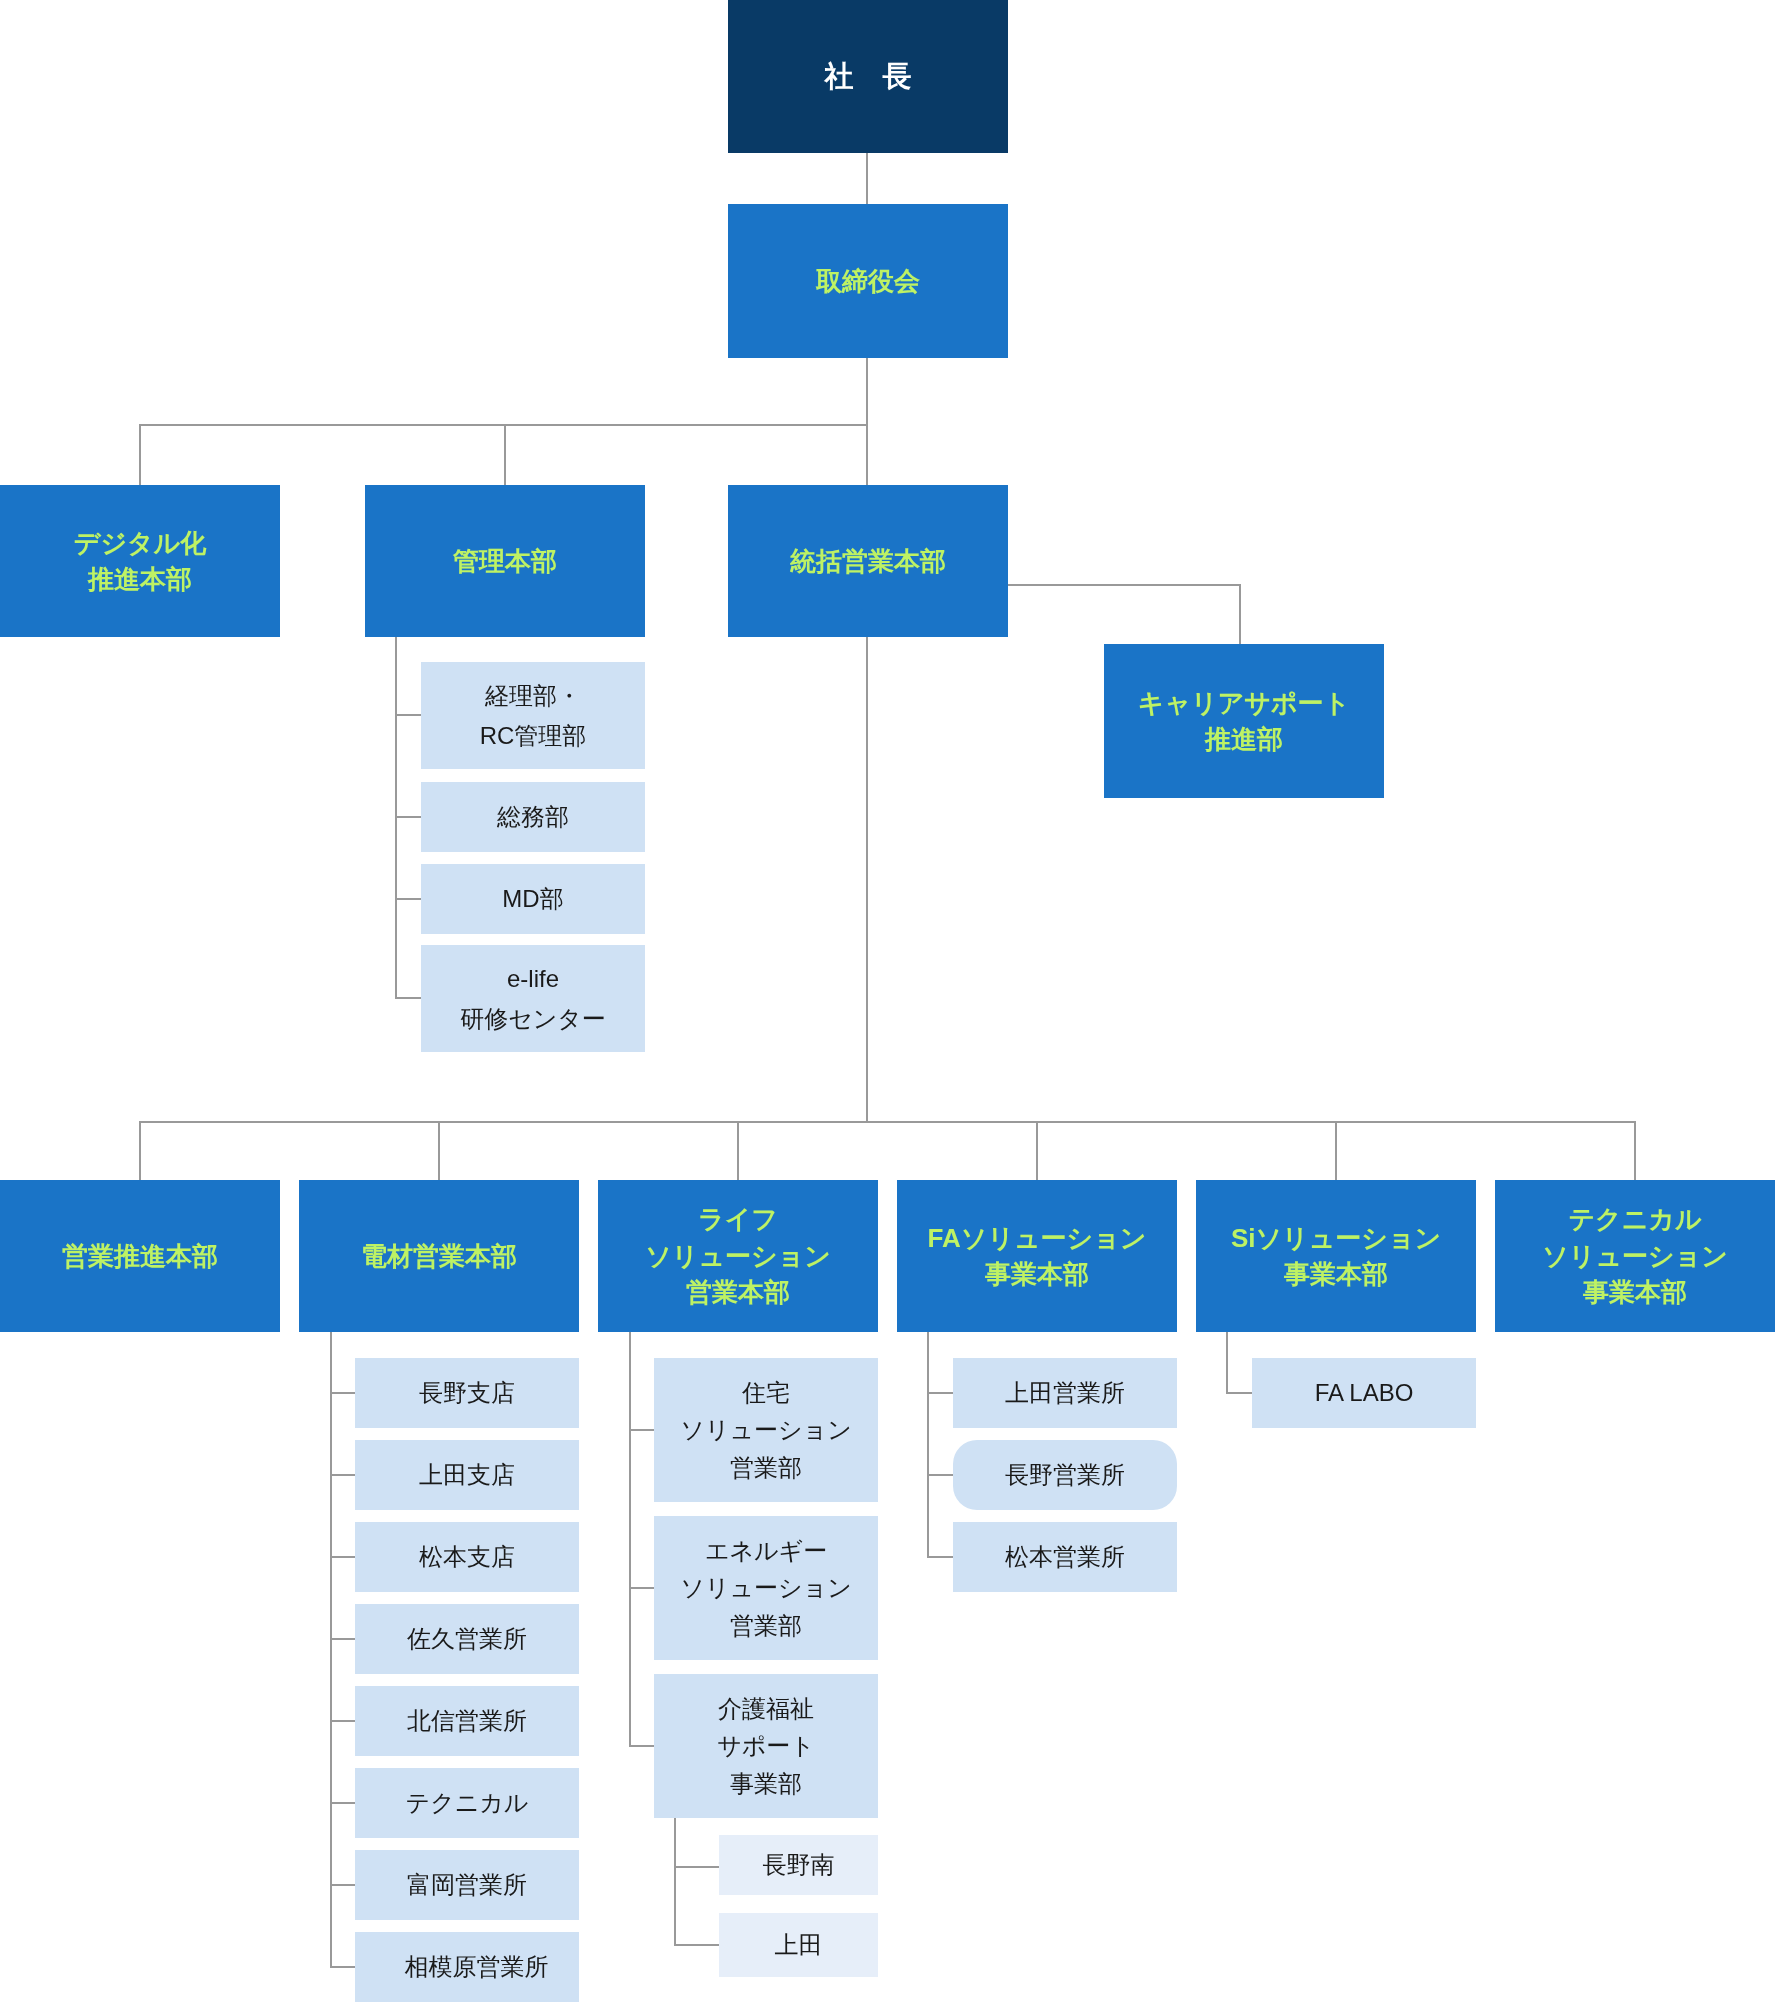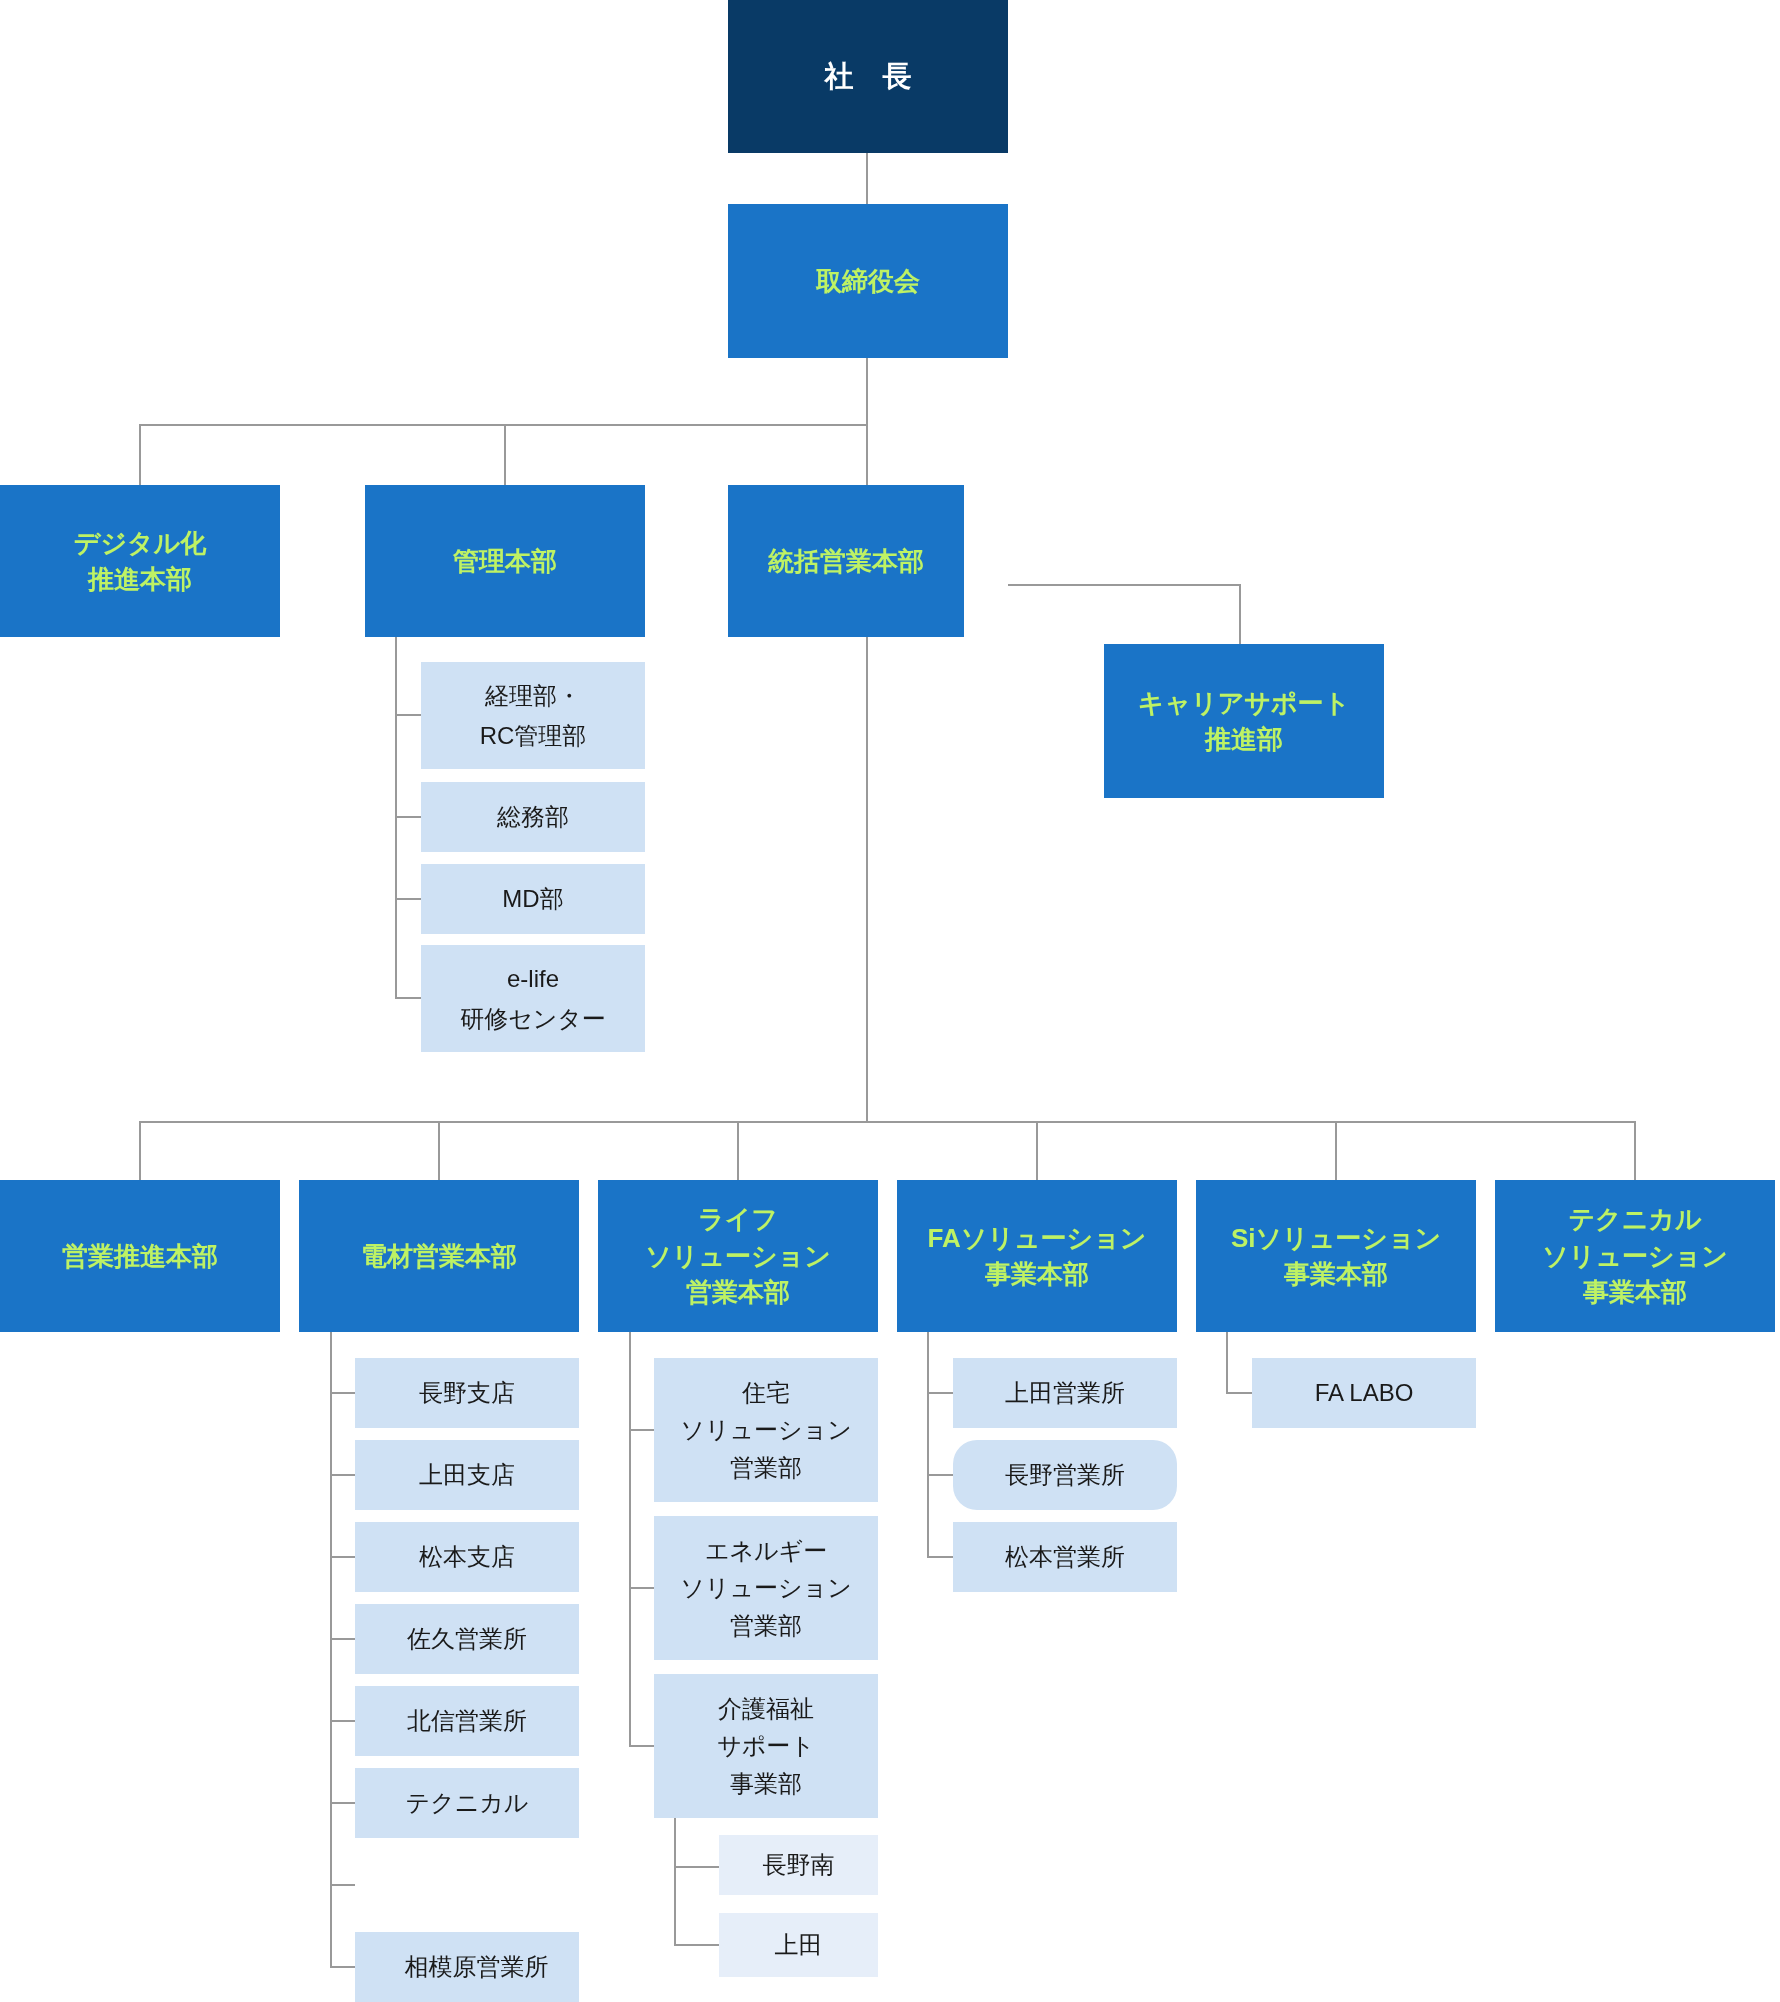--- a/index.html
+++ b/index.html
@@ -107,21 +107,21 @@
 
   <div class="line" style="left:1226px;top:1332px;width:2px;height:62px;"></div>
   <div class="line" style="left:1226px;top:1392px;width:26px;height:2px;"></div>
 
   <div class="node president" style="left:728px;top:0;width:280px;height:153px;">社　長</div>
   <div class="node lvl" style="left:728px;top:204px;width:280px;height:154px;">取締役会</div>
 
   <div class="node lvl" style="left:0;top:485px;width:280px;height:152px;">デジタル化
 推進本部</div>
   <div class="node lvl" style="left:365px;top:485px;width:280px;height:152px;">管理本部</div>
-  <div class="node lvl" style="left:728px;top:485px;width:236px;height:152px;">統括営業本部</div>
+  <div class="node lvl" style="left:728px;top:485px;width:280px;height:152px;">統括営業本部</div>
   <div class="node lvl" style="left:1104px;top:644px;width:280px;height:154px;">キャリアサポート
 推進部</div>
 
   <div class="node child" style="left:421px;top:662px;width:224px;height:107px;">経理部・
 RC管理部</div>
   <div class="node child" style="left:421px;top:782px;width:224px;height:70px;">総務部</div>
   <div class="node child" style="left:421px;top:864px;width:224px;height:70px;">MD部</div>
   <div class="node child" style="left:421px;top:945px;width:224px;height:107px;">e-life
 研修センター</div>
 
@@ -137,20 +137,21 @@
   <div class="node lvl" style="left:1495px;top:1180px;width:280px;height:152px;">テクニカル
 ソリューション
 事業本部</div>
 
   <div class="node child" style="left:355px;top:1358px;width:224px;height:70px;">長野支店</div>
   <div class="node child" style="left:355px;top:1440px;width:224px;height:70px;">上田支店</div>
   <div class="node child" style="left:355px;top:1522px;width:224px;height:70px;">松本支店</div>
   <div class="node child" style="left:355px;top:1604px;width:224px;height:70px;">佐久営業所</div>
   <div class="node child" style="left:355px;top:1686px;width:224px;height:70px;">北信営業所</div>
   <div class="node child" style="left:355px;top:1768px;width:224px;height:70px;">テクニカル</div>
+  <div class="node child" style="left:355px;top:1850px;width:224px;height:70px;">富岡営業所</div>
   <div class="node child" style="left:355px;top:1932px;width:224px;height:70px;padding-left:19px;">相模原営業所</div>
 
   <div class="node child child3" style="left:654px;top:1358px;width:224px;height:144px;">住宅
 ソリューション
 営業部</div>
   <div class="node child child3" style="left:654px;top:1516px;width:224px;height:144px;">エネルギー
 ソリューション
 営業部</div>
   <div class="node child child3" style="left:654px;top:1674px;width:224px;height:144px;">介護福祉
 サポート

